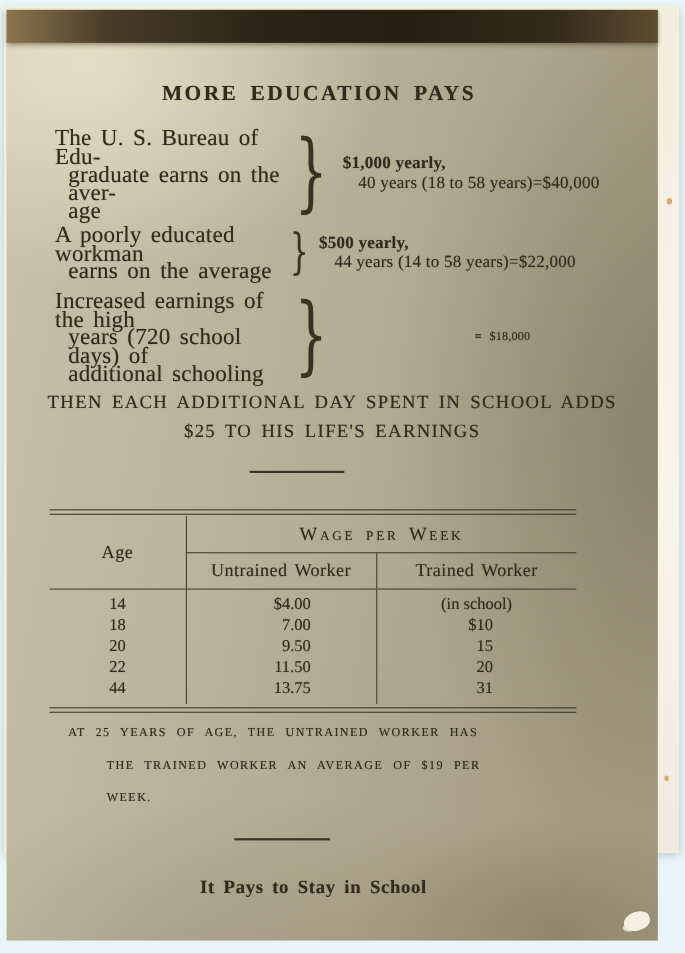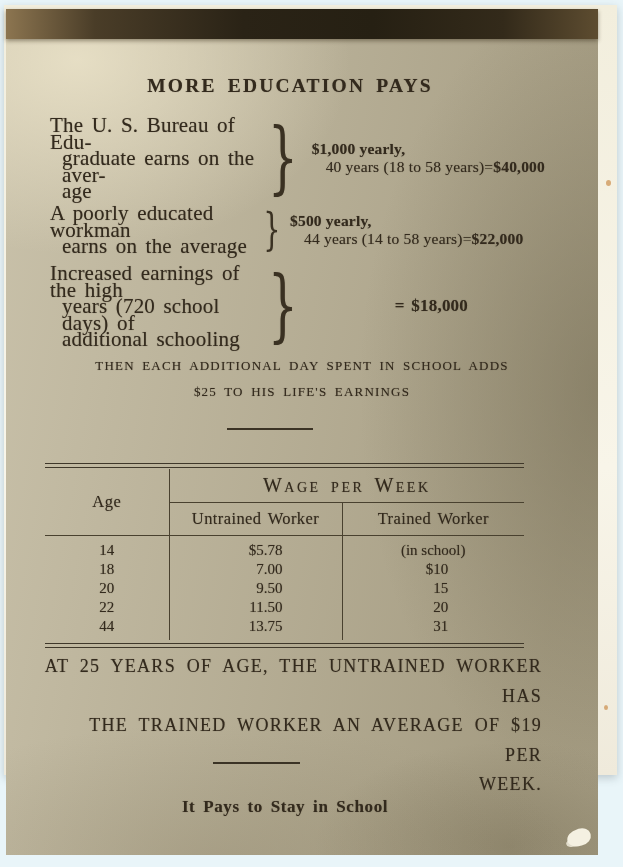--- a/index.html
+++ b/index.html
@@ -41,53 +41,53 @@
   .calc-left .ind{ padding-left:12px; }
   .brace{
     font-family:"DejaVu Serif",serif;line-height:.92;color:#3a3122;
     transform:scaleX(.6);margin-left:2px;
     text-shadow:0 0 1px rgba(51,42,29,.4);
   }
   .brace.tall{ font-size:78px; }
   .brace.short{ font-size:44px; }
   .calc-right{ font-size:15.5px;line-height:18px;letter-spacing:.2px;padding-left:4px; }
   .rate{ font-weight:bold; }
-  .total{ font-weight:bold; }
+  .total{ font-weight:normal; }
   .line2{ padding-left:14px; }
   .calc1{ top:108px; }
   .calc2{ top:196px; }
   .calc3{ top:256px; }
-  .calc3 .calc-right{ margin-left:83px;font-size:17px; }
+  .calc3 .calc-right{ margin-left:120px;font-size:11px; }
   .calc3 .eq{ font-weight:bold;letter-spacing:1px;margin-right:6px; }
   .stmt-top{
     position:absolute;top:344px;left:0;width:100%;text-align:center;
-    font-size:13px;line-height:26px;letter-spacing:1.2px;word-spacing:3px;
+    font-size:17px;line-height:26px;letter-spacing:1.2px;word-spacing:3px;
   }
   .rule{ position:absolute;height:2px;background:#3b3325; }
   .rule1{ top:419px;left:221px;width:86px; }
   .rule2{ top:753px;left:207px;width:87px; }
   .table-wrap{ position:absolute;top:454px;left:39px;width:479px; }
   .dbl-rule{ height:3px;border-top:1.4px solid #3f382a;border-bottom:1.4px solid #3f382a; }
   table.wage{ width:100%;border-collapse:collapse;table-layout:fixed;margin-top:1px; }
   table.wage th, table.wage td{ padding:0;text-align:center;font-weight:normal; }
   .b-r{ border-right:1.3px solid #49412f; }
   .b-b{ border-bottom:1.3px solid #49412f; }
-  th.group{ height:33px;font-variant:small-caps;font-size:20px;letter-spacing:2.5px;word-spacing:3px; }
+  th.group{ height:33px;font-variant:small-caps;font-size:17px;letter-spacing:2.5px;word-spacing:3px; }
   th.sub{ height:32px;font-size:16.5px;letter-spacing:.4px;word-spacing:2px; }
   th.agehead{ font-size:16.5px;letter-spacing:.5px; }
   td.val{ font-weight:bold;font-size:15px;height:19px;line-height:19px; }
   tr.first td{ padding-top:5px; }
   tr.last td{ padding-bottom:4px; }
   .num{ display:inline-block;text-align:right; }
   .w54{ width:54px; }
   .w30{ width:30px; }
   .tbl-gap{ height:3px; }
   .stmt-bottom{
-    position:absolute;top:643px;left:28px;width:508px;
-    font-size:18px;line-height:29.5px;letter-spacing:1.3px;word-spacing:5px;text-align:right;
+    position:absolute;top:643px;left:56px;width:508px;
+    font-size:11px;line-height:29.5px;letter-spacing:1.3px;word-spacing:5px;
   }
   .stmt-bottom .ind{ padding-left:35px; }
   .footer-line{
     position:absolute;top:788px;left:0;width:100%;text-align:center;
     transform:translateX(-17px);
     font-size:17px;font-weight:bold;letter-spacing:.6px;word-spacing:3px;
   }
   .chip{
     position:absolute;right:7px;bottom:9px;width:24px;height:17px;
     background:#f4f0e1;border-radius:55% 45% 50% 50%;transform:rotate(-15deg);
@@ -160,21 +160,21 @@
             <tr>
           <th class="agehead b-r b-b" rowspan="2">Age</th>
           <th class="group b-b" colspan="2">Wage per Week</th>
         </tr>
         <tr>
           <th class="sub b-r b-b">Untrained Worker</th>
           <th class="sub b-b">Trained Worker</th>
         </tr>
         <tr class="first">
           <td class="val b-r">14</td>
-          <td class="val b-r"><span class="num w54">$5.78</span></td>
+          <td class="val b-r"><span class="num w54">$4.00</span></td>
           <td class="val">(in school)</td>
         </tr>
         <tr>
           <td class="val b-r">18</td>
           <td class="val b-r"><span class="num w54">7.00</span></td>
           <td class="val"><span class="num w30">$10</span></td>
         </tr>
         <tr>
           <td class="val b-r">20</td>
           <td class="val b-r"><span class="num w54">9.50</span></td>

